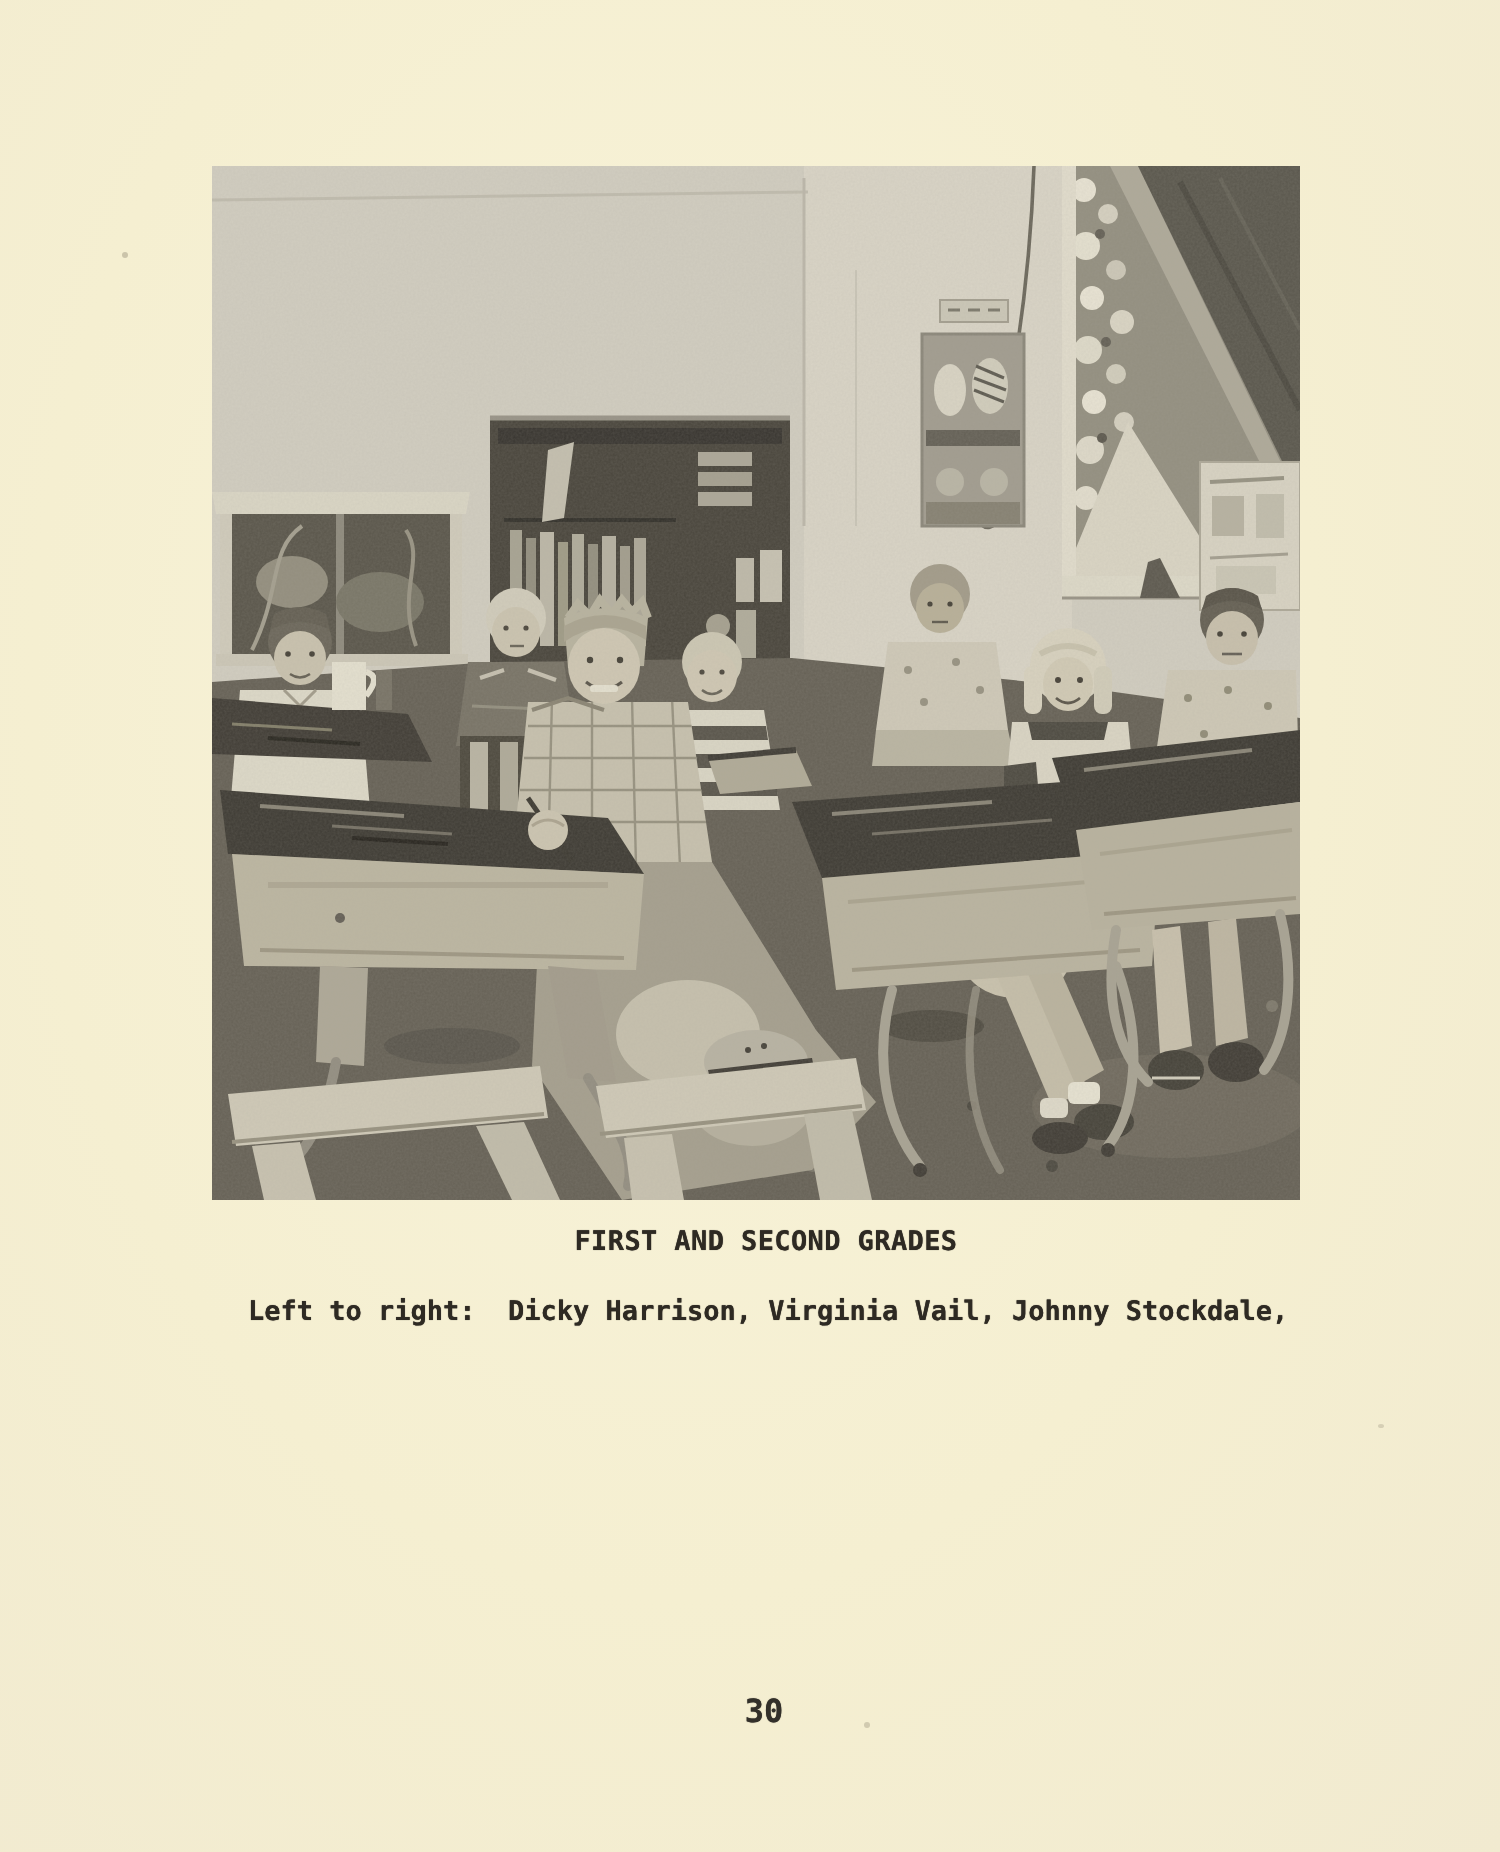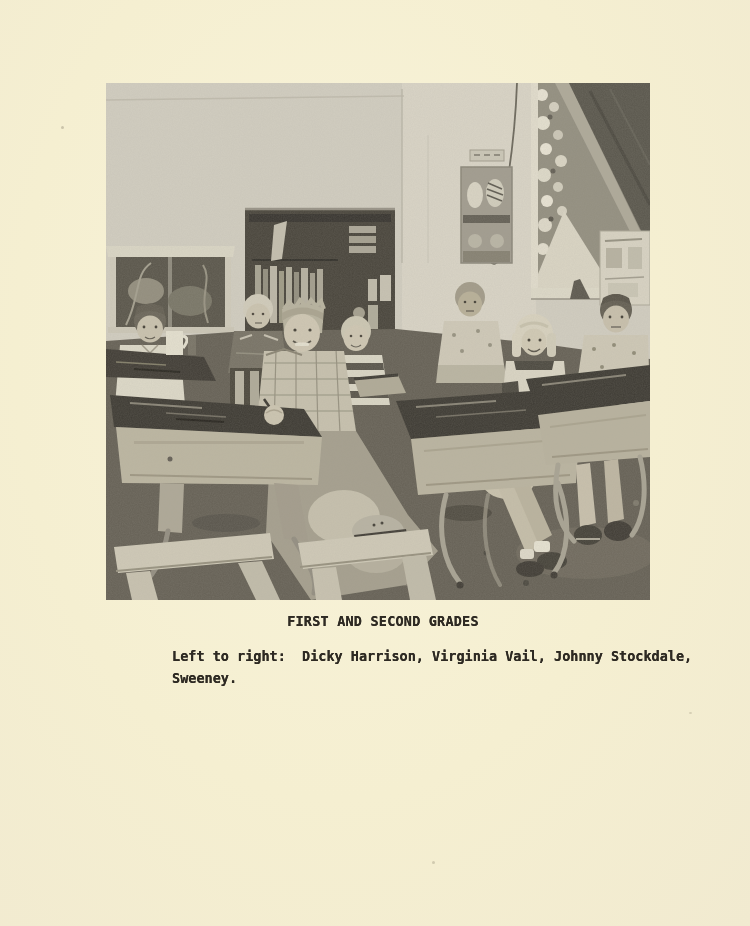--- a/index.html
+++ b/index.html
@@ -15,21 +15,21 @@
   .caption-title{
     position:absolute;left:0;top:613px;width:750px;padding-left:16px;box-sizing:border-box;
     text-align:center;font-size:13.5px;font-weight:700;letter-spacing:.2px;
     color:#2e2a23;text-shadow:0 0 .4px #2e2a23;
   }
   .caption-text{
     position:absolute;left:124px;top:645px;width:540px;
     font-size:13.5px;font-weight:700;line-height:22px;color:#2e2a23;
     text-shadow:0 0 .4px #2e2a23;
   }
-  .caption-line{white-space:pre;margin-left:48px;}
+  .caption-line{white-space:pre;}
   .page-number{
     position:absolute;left:0;top:846px;width:750px;padding-left:14px;box-sizing:border-box;
     text-align:center;font-size:16px;font-weight:700;color:#33302a;
     text-shadow:0 0 .4px #33302a;
   }
   .paper-speck{position:absolute;border-radius:50%;background:#b9b29a;}
   .speck-a{left:61px;top:126px;width:3px;height:3px;opacity:.7;}
   .speck-b{left:432px;top:861px;width:3px;height:3px;opacity:.6;}
   .speck-c{left:689px;top:712px;width:3px;height:2px;opacity:.5;}
 </style>
@@ -392,20 +392,20 @@
 
       <rect x="0" y="0" width="544" height="517" fill="#e9e2c8" opacity="0.10"></rect>
       <rect x="0" y="0" width="544" height="517" filter="url(#grain)" opacity="0.33"></rect>
     </svg>
   </figure>
 
   <div class="caption-title">FIRST AND SECOND GRADES</div>
 
   <div class="caption-text">
     <div class="caption-line">Left to right:  Dicky Harrison, Virginia Vail, Johnny Stockdale,</div>
-    <div class="caption-line">Sweeney.</div>
   </div>
 
+  <div class="page-number">30</div>
 
   <div class="paper-speck speck-a"></div>
   <div class="paper-speck speck-b"></div>
   <div class="paper-speck speck-c"></div>
 </div>
 
 </body></html>

